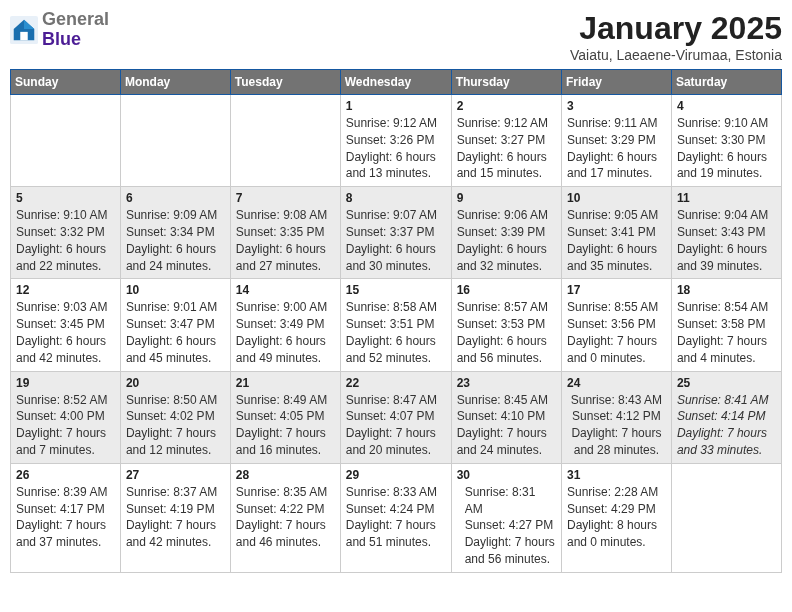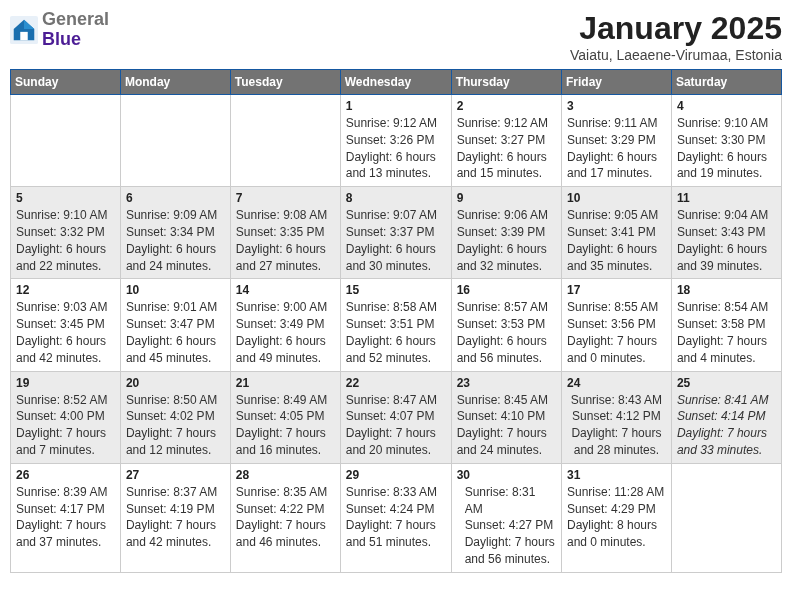--- a/index.html
+++ b/index.html
@@ -304,20 +304,20 @@
 Daylight: 7 hours and 51 minutes.</div>
         </td>
         <td>
           <div class="day-number">30</div>
           <div class="day-info" style="white-space: pre-line; margin-left: 8px;">Sunrise: 8:31 AM
 Sunset: 4:27 PM
 Daylight: 7 hours and 56 minutes.</div>
         </td>
         <td>
           <div class="day-number">31</div>
-          <div class="day-info" style="white-space: pre-line;">Sunrise: 11:28 AM
+          <div class="day-info" style="white-space: pre-line;">Sunrise: 2:28 AM
 Sunset: 4:29 PM
 Daylight: 8 hours and 0 minutes.</div>
         </td>
         <td class="empty"></td>
       </tr>
     </tbody>
 </table>
 
 </body></html>

